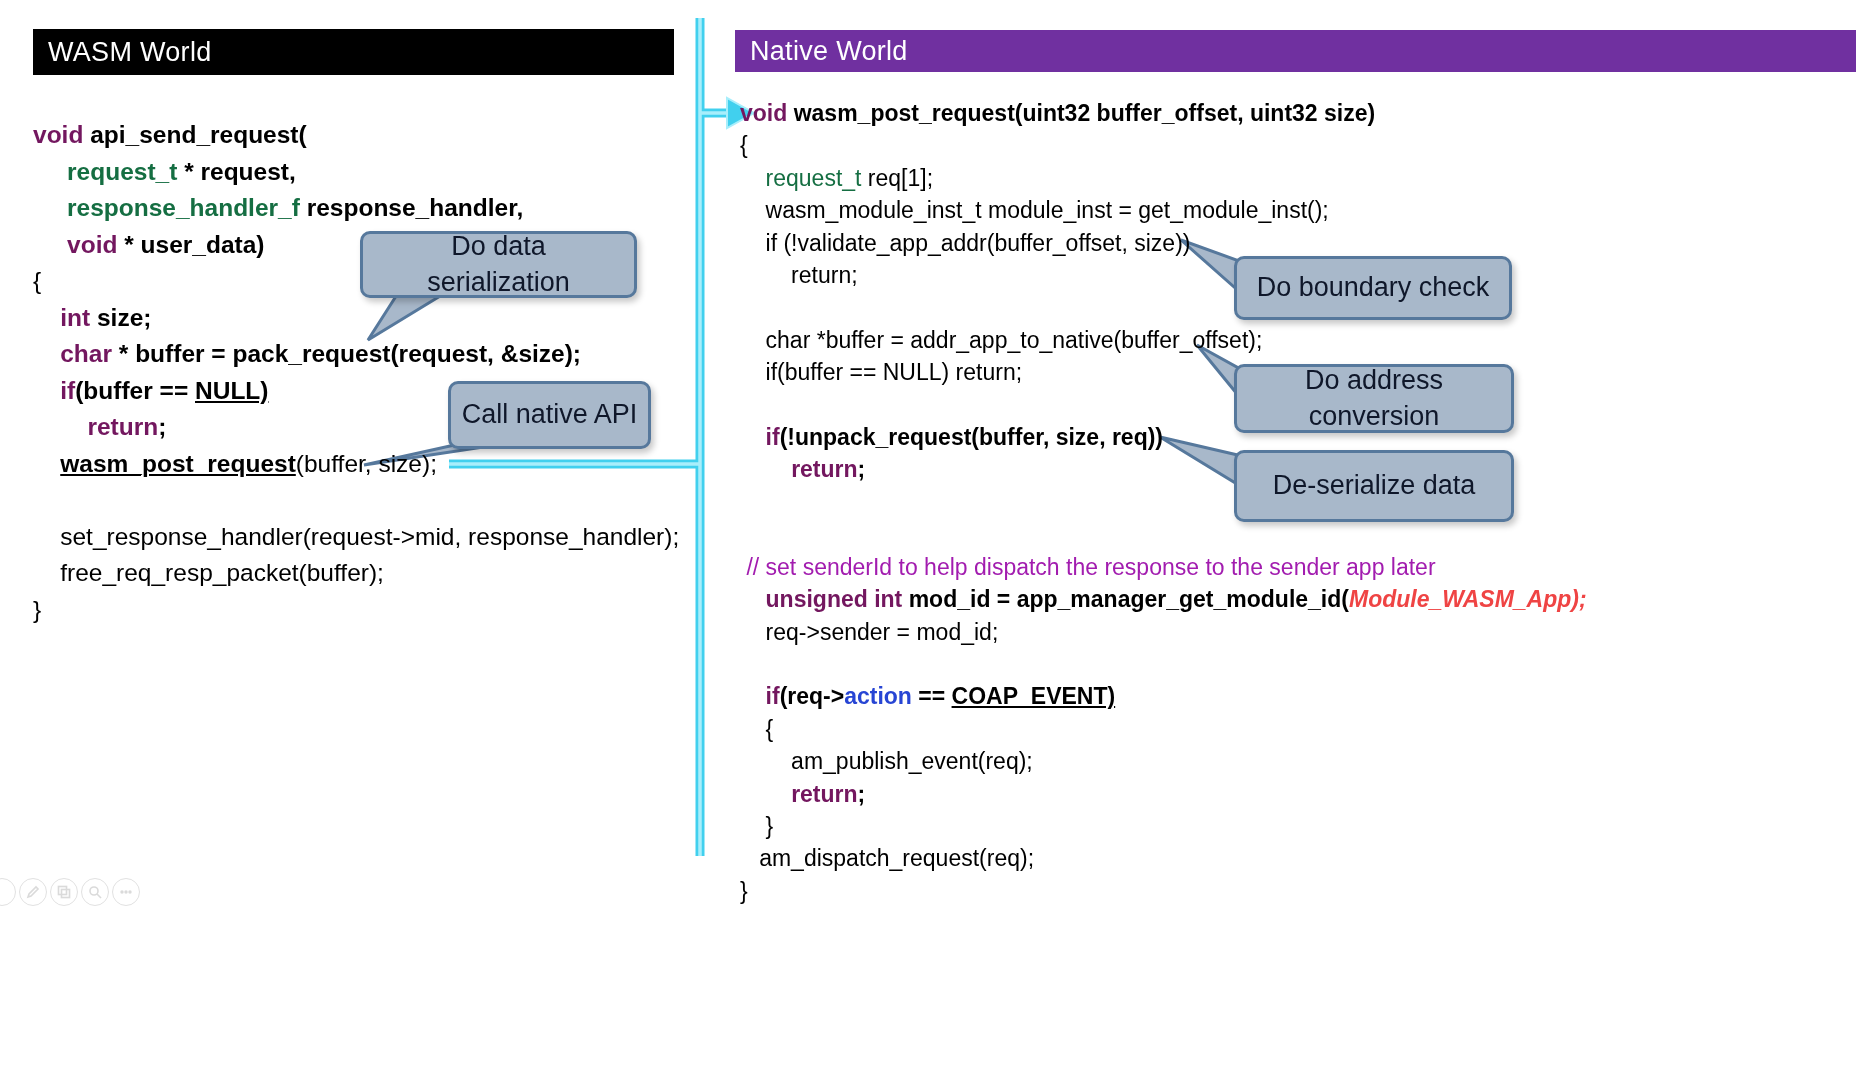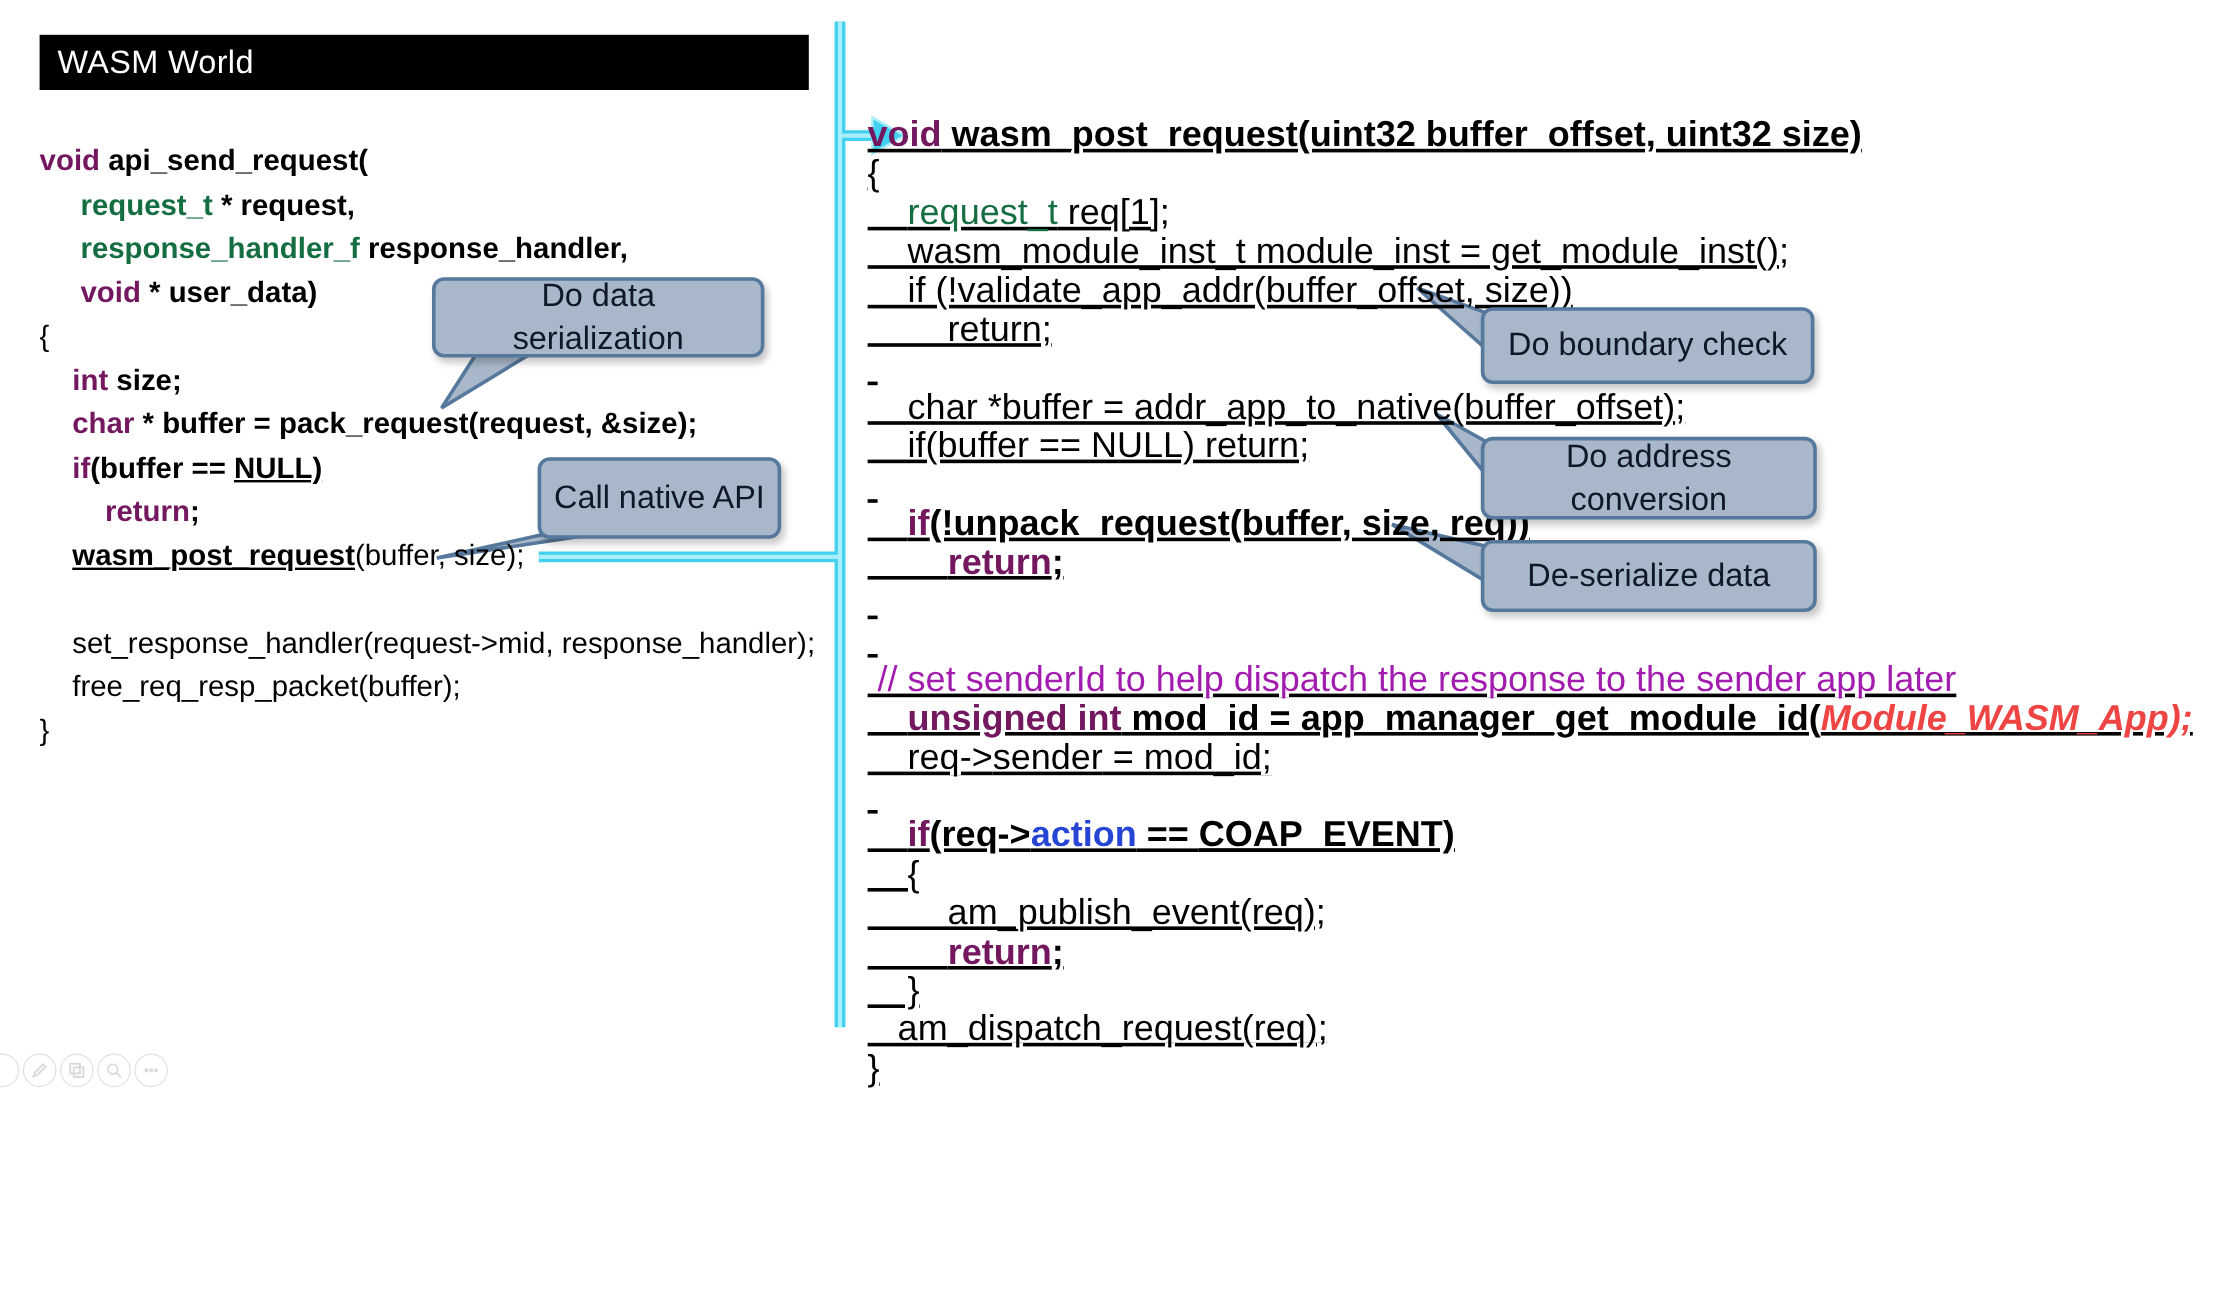--- a/index.html
+++ b/index.html
@@ -9,21 +9,21 @@
 
   .overlay { position:absolute; left:0; top:0; z-index:1; }
 
   .header { position:absolute; color:#ffffff; display:flex; align-items:center; z-index:2;
     font-size:27px; letter-spacing:.3px; }
   .wasm-header { left:33px; top:29px; width:641px; height:46px; background:#000000; padding-left:15px; }
   .native-header { left:735px; top:30px; width:1121px; height:42px; background:#7030A0; padding-left:15px; }
 
   .code { position:absolute; white-space:pre; color:#000000; z-index:2; }
   .left-code  { left:33px;  top:117px; font-size:24.5px; line-height:36.5px; }
-  .right-code { left:723px; top:97px;  font-size:30px;   line-height:32.4px;text-decoration:underline; }
+  .right-code { left:740px; top:97px;  font-size:23px;   line-height:32.4px; }
   .code-line { min-height:1em; }
 
   .tk-kw   { color:#73175f; font-weight:bold; }
   .tk-typ  { color:#156e42; font-weight:bold; }
   .tk-typn { color:#156e42; }
   .tk-cmt  { color:#a21caf; }
   .tk-blu  { color:#000000; }
   .tk-blub { color:#2745d4; font-weight:bold; }
   .tk-blubi{ color:#ef4444; font-weight:bold; font-style:italic; }
   .tk-b    { font-weight:bold; }
@@ -61,39 +61,42 @@
       <polygon points="468,442 516,442 364,465"></polygon>
       <polygon points="1242,262 1242,294 1181,240"></polygon>
       <polygon points="1242,370 1242,400 1197,345"></polygon>
       <polygon points="1242,456 1242,487 1160,437"></polygon>
     </g>
   </svg>
 
   <div class="header wasm-header">
     <span>WASM World</span>
   </div>
+  <div class="header native-header">
+    <span>Native World</span>
+  </div>
 
   <div class="code left-code"><div class="code-line"><span class="tk-kw">void</span><span class="tk-b"> api_send_request(</span></div><div class="code-line"><span class="tk-typ">     request_t</span><span class="tk-b"> * request,</span></div><div class="code-line"><span class="tk-typ">     response_handler_f</span><span class="tk-b"> response_handler,</span></div><div class="code-line"><span class="tk-kw">     void</span><span class="tk-b"> * user_data)</span></div><div class="code-line"><span class="tk-p">{</span></div><div class="code-line"><span class="tk-kw">    int</span><span class="tk-b"> size;</span></div><div class="code-line"><span class="tk-kw">    char</span><span class="tk-b"> * buffer = pack_request(request, &amp;size);</span></div><div class="code-line"><span class="tk-p">    </span><span class="tk-kw">if</span><span class="tk-b">(buffer == </span><span class="tk-ub">NULL)</span></div><div class="code-line"><span class="tk-kw">        return</span><span class="tk-b">;</span></div><div class="code-line"><span class="tk-p">    </span><span class="tk-ub">wasm_post_request</span><span class="tk-p">(buffer, size);</span></div><div class="code-line">&nbsp;</div><div class="code-line"><span class="tk-p">    set_response_handler(request-&gt;mid, response_handler);</span></div><div class="code-line"><span class="tk-p">    free_req_resp_packet(buffer);</span></div><div class="code-line"><span class="tk-p">}</span></div></div>
   <div class="code right-code"><div class="code-line"><span class="tk-kw">void</span><span class="tk-b"> wasm_post_request(uint32 buffer_offset, uint32 size)</span></div><div class="code-line"><span class="tk-p">{</span></div><div class="code-line"><span class="tk-p">    </span><span class="tk-typn">request_t</span><span class="tk-p"> req[1];</span></div><div class="code-line"><span class="tk-p">    wasm_module_inst_t module_inst = get_module_inst();</span></div><div class="code-line"><span class="tk-p">    if (!validate_app_addr(buffer_offset, size))</span></div><div class="code-line"><span class="tk-p">        return;</span></div><div class="code-line">&nbsp;</div><div class="code-line"><span class="tk-p">    char *buffer = addr_app_to_native(buffer_offset);</span></div><div class="code-line"><span class="tk-p">    if(buffer == NULL) return;</span></div><div class="code-line">&nbsp;</div><div class="code-line"><span class="tk-p">    </span><span class="tk-kw">if</span><span class="tk-b">(!unpack_request(buffer, size, req))</span></div><div class="code-line"><span class="tk-p">        </span><span class="tk-kw">return</span><span class="tk-b">;</span></div><div class="code-line">&nbsp;</div><div class="code-line">&nbsp;</div><div class="code-line"><span class="tk-cmt"> // set senderId to help dispatch the response to the sender app later</span></div><div class="code-line"><span class="tk-p">    </span><span class="tk-kw">unsigned int</span><span class="tk-b"> mod_id = app_manager_get_module_id(</span><span class="tk-blubi">Module_WASM_App);</span></div><div class="code-line"><span class="tk-p">    req-&gt;</span><span class="tk-blu">sender</span><span class="tk-p"> = mod_id;</span></div><div class="code-line">&nbsp;</div><div class="code-line"><span class="tk-p">    </span><span class="tk-kw">if</span><span class="tk-b">(req-&gt;</span><span class="tk-blub">action</span><span class="tk-b"> == </span><span class="tk-ub">COAP_EVENT)</span></div><div class="code-line"><span class="tk-p">    {</span></div><div class="code-line"><span class="tk-p">        am_publish_event(req);</span></div><div class="code-line"><span class="tk-p">        </span><span class="tk-kw">return</span><span class="tk-b">;</span></div><div class="code-line"><span class="tk-p">    }</span></div><div class="code-line"><span class="tk-p">   am_dispatch_request(req);</span></div><div class="code-line"><span class="tk-p">}</span></div></div>
 
   <div class="callout" style="left:360px;top:231px;width:277px;height:67px">
     <span>Do data
 serialization</span>
   </div>
   <div class="callout" style="left:448px;top:381px;width:203px;height:68px">
     <span>Call native API</span>
   </div>
   <div class="callout" style="left:1234px;top:256px;width:278px;height:64px">
     <span>Do boundary check</span>
   </div>
   <div class="callout" style="left:1234px;top:364px;width:280px;height:69px">
     <span>Do address
 conversion</span>
   </div>
-  <div class="callout" style="left:1234px;top:450px;width:280px;height:60px">
+  <div class="callout" style="left:1234px;top:450px;width:280px;height:72px">
     <span>De-serialize data</span>
   </div>
 
   <div class="viewer-toolbar">
     <div class="tool-circle"></div>
     <div class="tool-circle">
       <svg width="14" height="14" viewBox="0 0 14 14">
           <path d="M2 12 L3 9 L10 2 L12 4 L5 11 Z"></path>
         </svg>
     </div>

